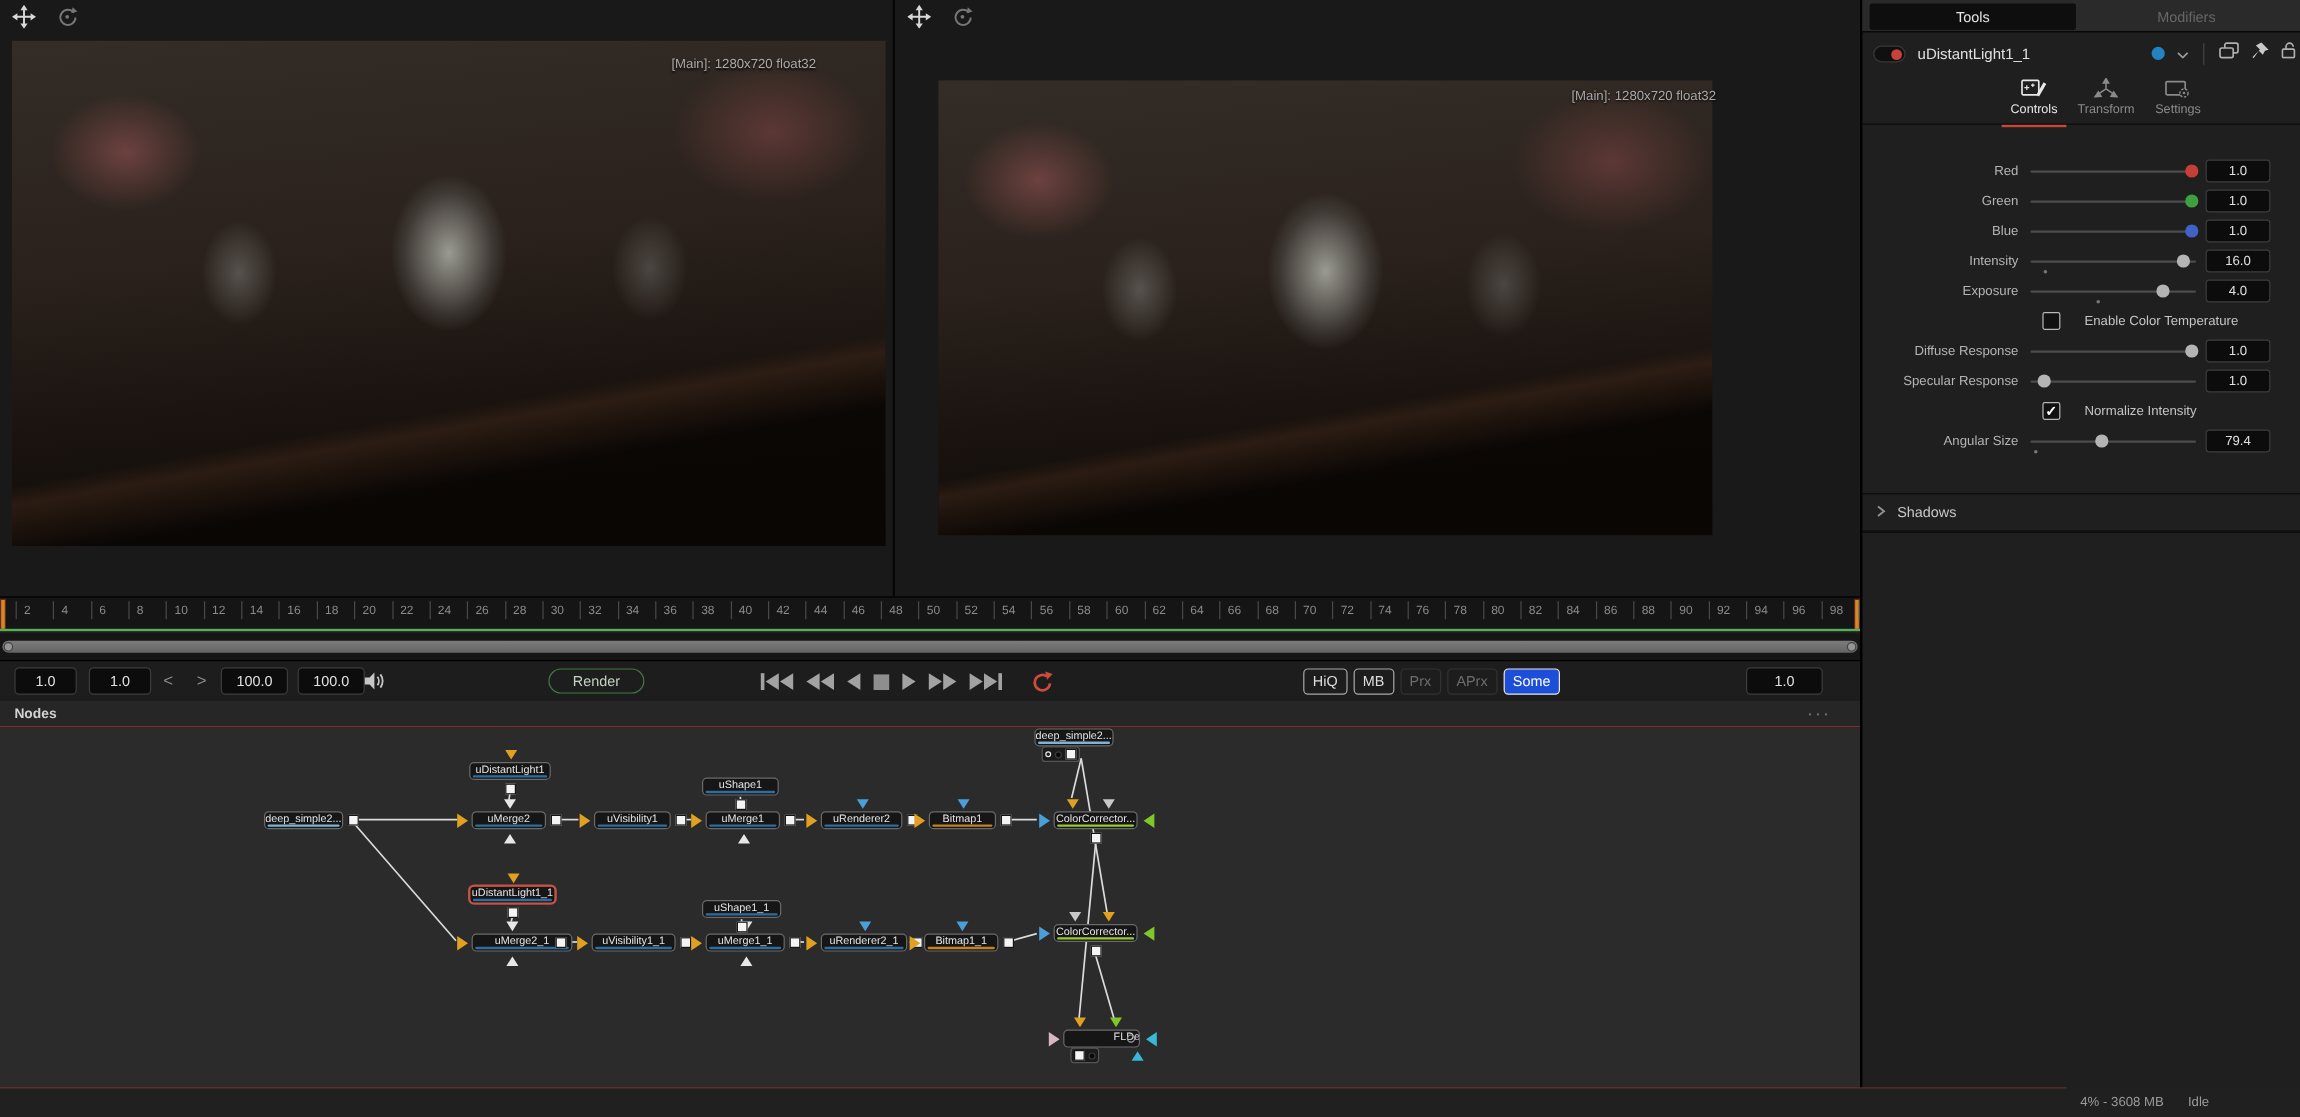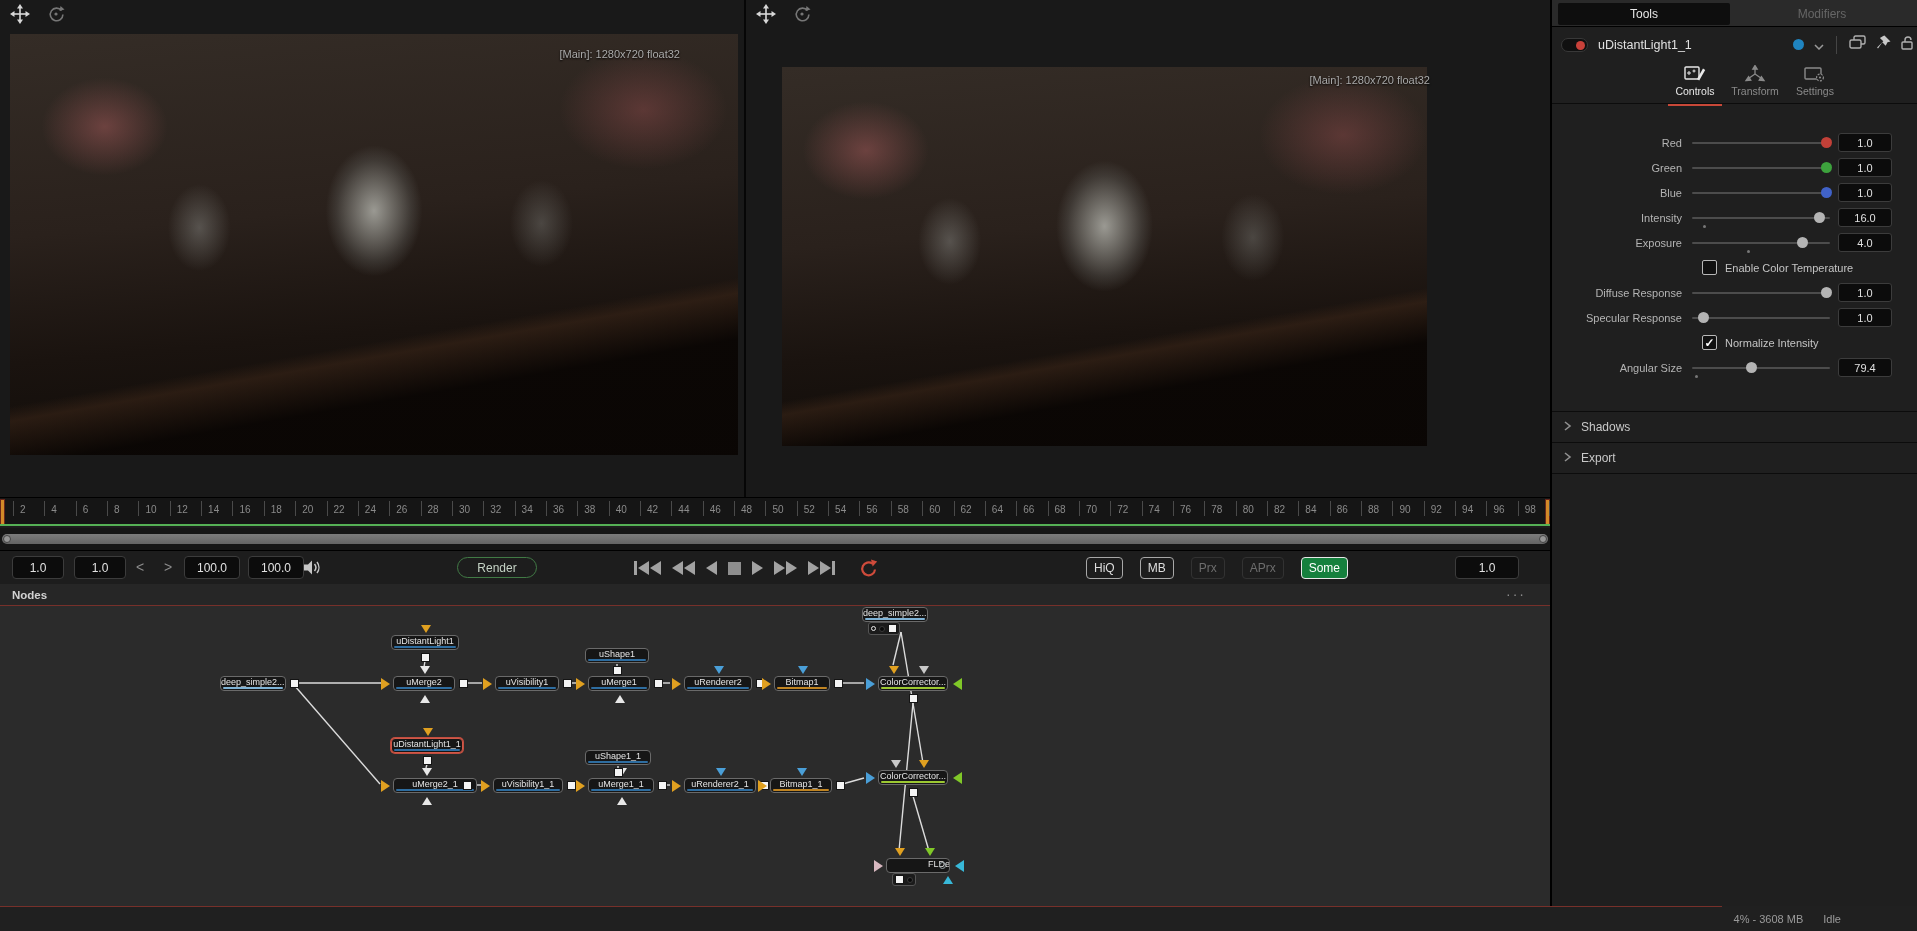--- a/index.html
+++ b/index.html
@@ -57,25 +57,25 @@
   .renderbtn{position:absolute;left:457px;top:6px;width:80px;height:21px;border:1px solid #417a45;border-radius:11px;
              color:#c4d2c4;font-size:12px;display:flex;align-items:center;justify-content:center;}
   .pbrow{position:absolute;left:634px;top:0;height:34px;display:flex;align-items:center;gap:11px;}
   .pbtn{display:flex;align-items:center;gap:1px;cursor:default;}
   .pb{display:block;}
   .pb.l{width:0;height:0;border:7px solid transparent;border-right:11px solid #a2a2a2;border-left:none;}
   .pb.r{width:0;height:0;border:7px solid transparent;border-left:11px solid #a2a2a2;border-right:none;}
   .pb.b{width:3px;height:14px;background:#a2a2a2;}
   .pb.s{width:13px;height:13px;background:#8e8e8e;}
   .pbtn.loop{margin-left:12px;}
-  .qrow{position:absolute;left:1086px;top:6px;display:flex;gap:17px;}
+  .qrow{position:absolute;left:1086px;top:6px;display:flex;gap:5px;}
   .qbtn{height:22px;padding:0 7px;border-radius:4px;font-size:12px;display:flex;align-items:center;justify-content:center;}
   .q-on{border:1px solid #a8a8a8;color:#dedede;}
   .q-off{border:1px solid #323232;color:#6d6d6d;}
-  .q-bright{border:1px solid #e8e8e8;color:#fff;background:#15803d;}
+  .q-bright{border:1px solid #e8e8e8;color:#fff;background:#1d4ed8;}
   .scalefield{left:1455px;width:64px;}
 
   
   .nodes-header{position:absolute;left:0;top:584px;width:1550px;height:22px;background:#262626;
     border-bottom:1px solid #77302a;display:flex;align-items:center;}
   .nodes-title{font-size:11.5px;font-weight:bold;color:#d2d2d2;margin-left:12px;}
   .nodes-menu{position:absolute;right:24px;top:2px;color:#8a8a8a;font-size:14px;letter-spacing:2px;}
   .canvas{position:absolute;left:0;top:606px;width:1550px;height:300px;background:#2b2b2b;overflow:hidden;}
   .canvas svg{position:absolute;left:0;top:0;}
   .node{position:absolute;height:15px;background:#161616;border:1px solid #6a6a6a;border-radius:4px;z-index:2;}
@@ -125,21 +125,21 @@
   .ptrack{position:relative;width:138px;height:2px;background:#4c4c4c;border-radius:1px;flex:none;}
   .pknob{position:absolute;top:-4.5px;width:11px;height:11px;border-radius:50%;background:#b4b4b4;}
   .pdef{position:absolute;top:8px;width:3px;height:3px;border-radius:50%;background:#777;}
   .pval{width:54px;height:19px;margin-left:8px;background:#0c0c0c;border:1px solid #3c3c3c;border-radius:3px;
         color:#e0e0e0;font-size:11px;display:flex;align-items:center;justify-content:center;flex:none;}
   .cexp{width:14px;flex:none;display:flex;align-items:center;}
   .cswatch{width:76px;height:17px;background:#fff;border-radius:1px;flex:none;}
   .eyedrop{margin-left:12px;display:flex;}
   .pcheck{width:15px;height:15px;margin-left:150px;border:1.5px solid #b8b8b8;border-radius:2px;background:#111;
           color:#fff;font-size:12px;font-weight:bold;display:flex;align-items:center;justify-content:center;flex:none;}
-  .pchecklabel{margin-left:8px;font-size:11px;color:#c4c4c4;}
+  .pchecklabel{margin-left:20px;font-size:11px;color:#c4c4c4;}
   .sections{position:absolute;left:0;top:411px;width:100%;}
   .sep{height:1px;background:#0c0c0c;}
   .secrow{height:30px;display:flex;align-items:center;gap:9px;padding-left:12px;font-size:12px;color:#c8c8c8;}
 </style>
 </head>
 <body>
 
 <div class="app">
 
   <div class="viewers">
@@ -782,23 +782,17 @@
       </div>
     <div class="sections" id="sections">
         <div class="sep"></div>
         <div class="secrow">
           <span><svg width="8" height="10" viewBox="0 0 8 10">
               <polyline points="1,1 6,5 1,9" fill="none" stroke="#909090" stroke-width="1.6"></polyline>
             </svg></span>
           <span>Shadows</span>
         </div>
         <div class="sep"></div>
-        <div class="secrow">
-          <span><svg width="8" height="10" viewBox="0 0 8 10">
-              <polyline points="1,1 6,5 1,9" fill="none" stroke="#909090" stroke-width="1.6"></polyline>
-            </svg></span>
-          <span>Export</span>
-        </div>
         <div class="sep"></div>
       </div>
   </div>
 
 </div>
 
 </body></html>

